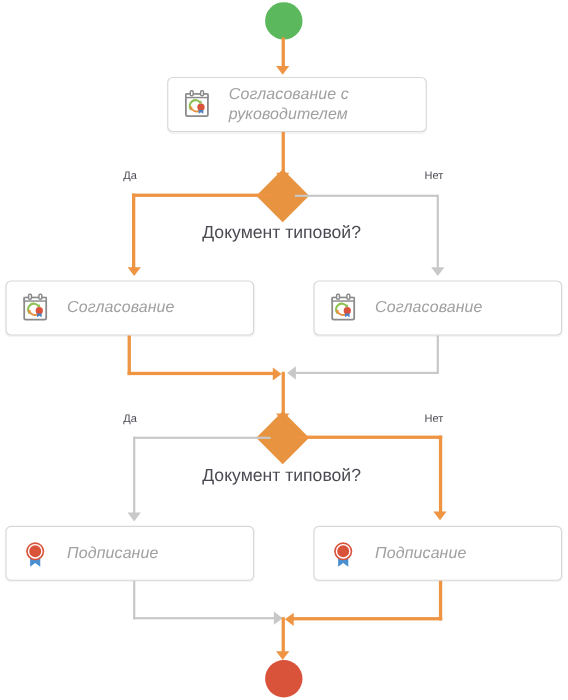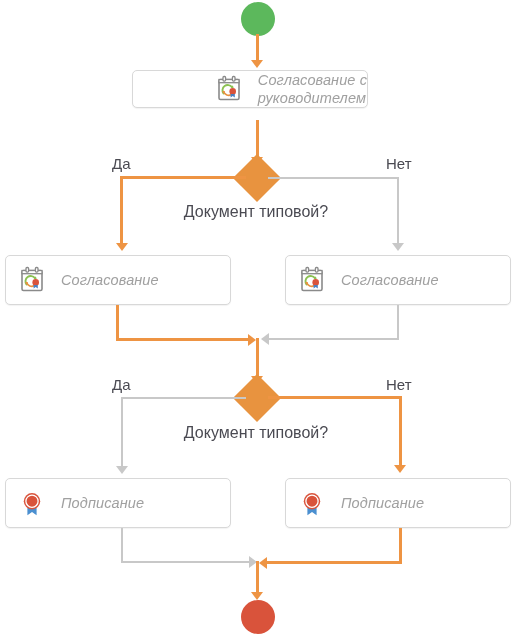--- a/index.html
+++ b/index.html
@@ -85,21 +85,21 @@
   .arrow.left{
     border-top:6px solid transparent;
     border-bottom:6px solid transparent;
     border-right:8px solid #c8c8c8;
   }
   .arrow.left.hot{border-right-color:#ee9443;}
 
   
   .branch-label{
     position:absolute;
-    font-size:15px;
+    font-size:10px;
     color:#4a4a52;
     white-space:nowrap;
   }
   .question-label{
     position:absolute;
     font-size:16px;
     color:#4a4a52;
     white-space:nowrap;
     text-align:center;
   }
@@ -110,21 +110,21 @@
 </head>
 <body>
 
 <div id="canvas">
 
   <div class="terminal start-node" style="left:241px;top:2px;width:34px;height:34px;"></div>
 
   <div class="edge v hot" style="left:256px;top:34px;height:30px;"></div>
   <div class="arrow down hot" style="left:251px;top:60px;"></div>
 
-  <div class="node-box" style="left:132px;top:70px;width:236px;height:38px;justify-content:flex-end;">
+  <div class="node-box" style="left:152px;top:70px;width:236px;height:50px;">
     <span class="node-icon">
       <svg class="icon-cal" viewBox="0 0 30 30" xmlns="http://www.w3.org/2000/svg">
         <rect x="5" y="5.5" width="20" height="20" rx="1.5" fill="#ffffff" stroke="#8a8a8a" stroke-width="1.6"></rect>
         <rect x="5" y="5.5" width="20" height="3.2" fill="#ffffff" stroke="#8a8a8a" stroke-width="1.3"></rect>
         <rect x="9" y="2.5" width="2.6" height="4.6" rx="1" fill="#ffffff" stroke="#8a8a8a" stroke-width="1.3"></rect>
         <rect x="18.4" y="2.5" width="2.6" height="4.6" rx="1" fill="#ffffff" stroke="#8a8a8a" stroke-width="1.3"></rect>
         <path d="M9.5 19.5 A5.2 5.2 0 0 1 18 13.2" fill="none" stroke="#8cc152" stroke-width="1.9" stroke-linecap="round"></path>
         <path d="M18.6 11.2 l1.2 2.6 l-2.8 .3 z" fill="#8cc152"></path>
         <path d="M17.5 20.5 A5.2 5.2 0 0 1 9.6 17.6" fill="none" stroke="#e8913f" stroke-width="1.7" stroke-linecap="round"></path>
         <path d="M9.0 19.6 l-.6-2.7 l2.7 .2 z" fill="#e8913f"></path>

